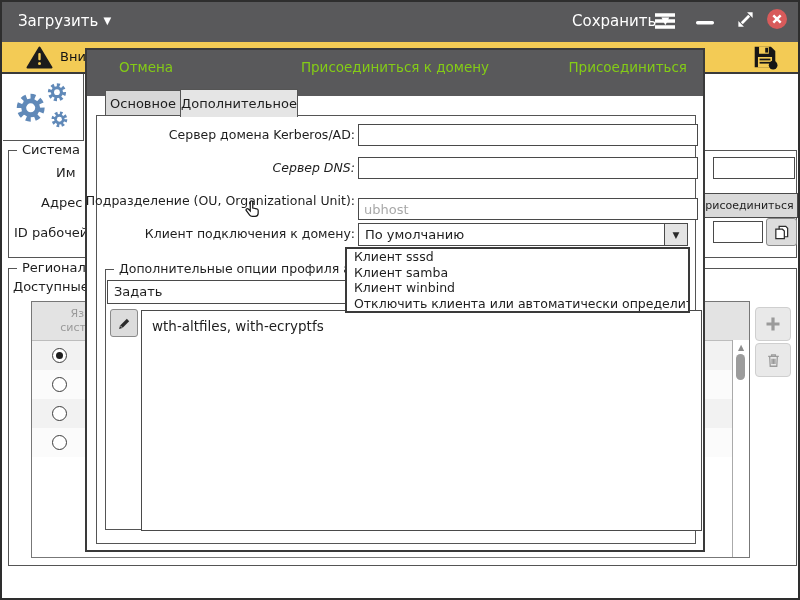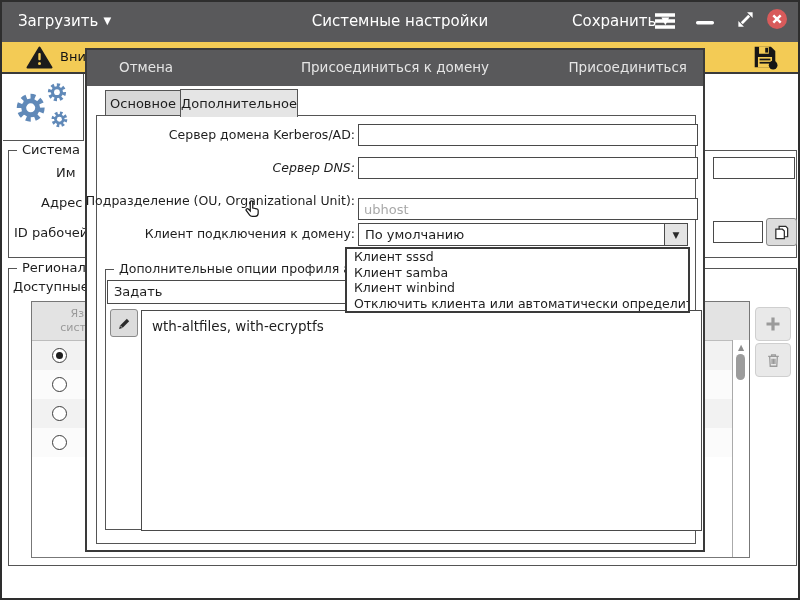--- a/index.html
+++ b/index.html
@@ -47,21 +47,21 @@
   .radio.checked{display:flex;align-items:center;justify-content:center;}
   .radio.checked::after{content:"";width:7px;height:7px;background:#1e1e1e;border-radius:50%;}
   .v-scroll{position:absolute;left:700px;top:38px;width:16px;bottom:0;border-left:1px solid #aaa;background:#fff;}
   .v-scroll .up{position:absolute;left:0;right:0;top:3px;text-align:center;font-size:8px;color:#8d8d8d;}
   .v-scroll .thumb{position:absolute;left:3px;top:14px;width:9px;height:26px;background:#9c9c9c;border-radius:5px;}
   .side-btn{position:absolute;width:34px;height:32px;background:#e9e9e9;border:1px solid #cfcfcf;border-radius:4px;
         display:flex;align-items:center;justify-content:center;}
 
   
   .modal{left:85px;top:48px;width:620px;height:504px;background:#fff;border:2px solid #3a3a3a;box-sizing:border-box;z-index:5;}
-  .modal-header{position:absolute;left:0;top:0;width:616px;height:36px;background:#59595b;color:#e5e5e5;font-size:13.5px;}
+  .modal-header{position:absolute;left:0;top:0;width:616px;height:46px;background:#59595b;color:#84cc16;font-size:13.5px;}
   .mh-cancel{position:absolute;left:32px;top:9px;}
   .mh-title{position:absolute;left:0;right:0;top:9px;text-align:center;}
   .mh-join{position:absolute;right:16px;top:9px;}
   .tab{position:absolute;border:1px solid #555;font-size:13px;text-align:center;}
   .tab-inactive{left:18px;top:40px;width:74px;height:25px;line-height:25px;background:#d8d8d8;}
   .tab-active{left:93px;top:39px;width:116px;height:27px;line-height:27px;background:#e5e5e5;border-bottom:none;z-index:2;}
   .panel{position:absolute;left:9px;top:65px;width:598px;height:427px;border:1px solid #555;background:#fff;}
   .f-label{position:absolute;right:340px;font-size:12.5px;white-space:nowrap;color:#1e1e1e;}
   .f-input{position:absolute;left:261px;width:328px;height:20px;border:1px solid #4a4a4a;background:#fff;
            font-family:"DejaVu Sans",sans-serif;font-size:13px;padding:0 5px;outline:none;}
@@ -87,21 +87,20 @@
 </style>
 </head>
 <body>
 
 <div id="app">
 
   <div class="abs topbar">
     <div class="menu" style="left:18px;">
       <span>Загрузить</span><span class="caret">▼</span>
     </div>
-    <div class="win-title">Системные настройки</div>
     <div class="menu" style="left:572px;">
       <span>Сохранить</span><span class="caret">▼</span>
     </div>
     <div class="tb-icon" style="left:652px;">
       <svg width="24" height="18" viewBox="0 0 24 18">
           <path d="M2 3h20M2 9h20M2 15h20" stroke="#fff" stroke-width="3.4"></path>
         </svg>
     </div>
     <div class="tb-icon" style="left:692px;top:14px;">
       <svg width="20" height="6" viewBox="0 0 20 6">
@@ -166,20 +165,23 @@
         </g>
       </svg>
     </div>
 
     <div class="fieldset fs-system" style="top:78px;">
       <div class="legend">Система</div>
       <div class="bg-label" style="left:47px;top:14px;">Им</div>
       <div class="bg-label" style="left:32px;top:44px;">Адрес</div>
       <div class="bg-label" style="left:5px;top:74px;">ID рабочей</div>
       <div class="bg-input" style="left:704px;top:6px;width:80px;height:20px;"></div>
+      <div class="bg-btn" style="left:692px;top:42px;width:95px;height:23px;">
+        <span>рисоединиться</span>
+      </div>
       <div class="bg-input" style="left:704px;top:70px;width:48px;height:20px;"></div>
       <div class="icon-btn-sm" style="left:757px;top:67px;width:29px;height:26px;">
         <svg width="17" height="17" viewBox="0 0 18 18">
           <path d="M6.5 2.5 h7 l2 2 v9 h-9 z" fill="#fff" stroke="#2b2b2b" stroke-width="1.3"></path>
           <path d="M3 5.5 h7 l2 2 v8 h-9 z" fill="#fff" stroke="#2b2b2b" stroke-width="1.3"></path>
         </svg>
       </div>
     </div>
 
     <div class="fieldset fs-regional" style="top:196px;">

